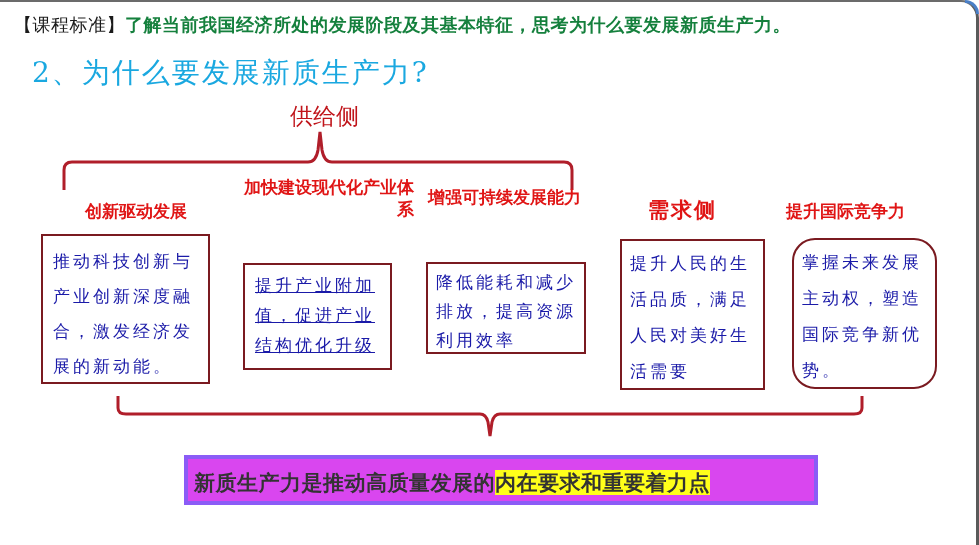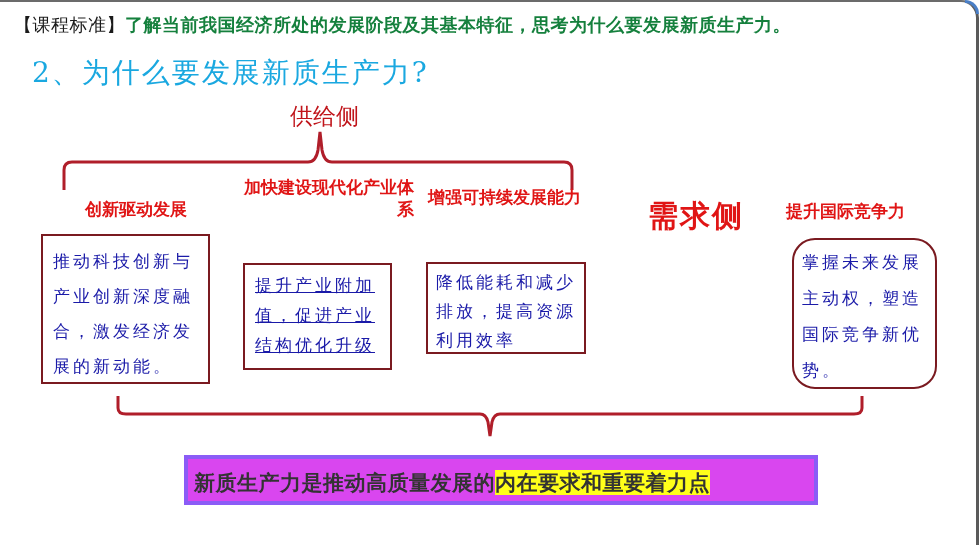--- a/index.html
+++ b/index.html
@@ -28,27 +28,27 @@
 
     .title {
       position: absolute; left: 32px; top: 52px;
       font-size: 28px; color: #1aa8e0; letter-spacing: 2px; white-space: nowrap;
     }
 
     .side-label {
       position: absolute; color: #c0141a; white-space: nowrap;
     }
     .supply-label { left: 290px; top: 99px; font-size: 23px; }
-    .demand-label { left: 648px; top: 194px; font-size: 30px; font-weight: bold; color: #e01515; letter-spacing: 2px; }
+    .demand-label { left: 648px; top: 194px; font-size: 21px; font-weight: bold; color: #e01515; letter-spacing: 2px; }
 
     .head {
       position: absolute; color: #e01515; font-weight: bold; font-size: 17px;
       line-height: 22px; font-family: "DejaVu Sans", "Liberation Sans", sans-serif;
     }
-    .head-1 { left: 85px; top: 198px; font-family: Liberation Mono, monospace; }
+    .head-1 { left: 85px; top: 198px; }
     .head-2 { left: 232px; top: 174px; width: 182px; text-align: right; }
     .head-3 { left: 428px; top: 184px; width: 160px; }
     .head-5 { left: 786px; top: 198px; }
 
     .box {
       position: absolute; border: 2px solid #7a1a20; background: #ffffff;
       color: #1a1aa8; font-size: 17px; letter-spacing: 3px;
       padding: 6px 8px;
     }
     .box-1 { left: 41px; top: 232px; width: 169px; height: 150px; line-height: 35px; padding-top: 8px; padding-left: 10px; }
@@ -88,20 +88,21 @@
   <div class="head head-2">加快建设现代化产业体系</div>
   <div class="head head-3">增强可持续发展能力</div>
 
   <div class="side-label demand-label">需求侧</div>
 
   <div class="head head-5">提升国际竞争力</div>
 
   <div class="box box-1">推动科技创新与产业创新深度融合，激发经济发展的新动能。</div>
   <div class="box box-2">提升产业附加值，促进产业结构优化升级</div>
   <div class="box box-3">降低能耗和减少排放，提高资源利用效率</div>
+  <div class="box box-4">提升人民的生活品质，满足人民对美好生活需要</div>
   <div class="box box-5">掌握未来发展主动权，塑造国际竞争新优势。</div>
 
   <svg class="brace" style="left:112px;top:392px;" width="756" height="46" viewBox="0 0 756 46">
     <path d="M6 2 L6 14 Q6 20 14 20 L368 20 Q374 20 376 28 L378 42 L380 28 Q382 20 388 20 L742 20 Q750 20 750 14 L750 2" fill="none" stroke="#b01e2a" stroke-width="3"></path>
   </svg>
 
   <div class="conclusion">
     <span>新质生产力是推动高质量发展的</span><span class="hl">内在要求和重要着力点</span>
   </div>
 </div>

